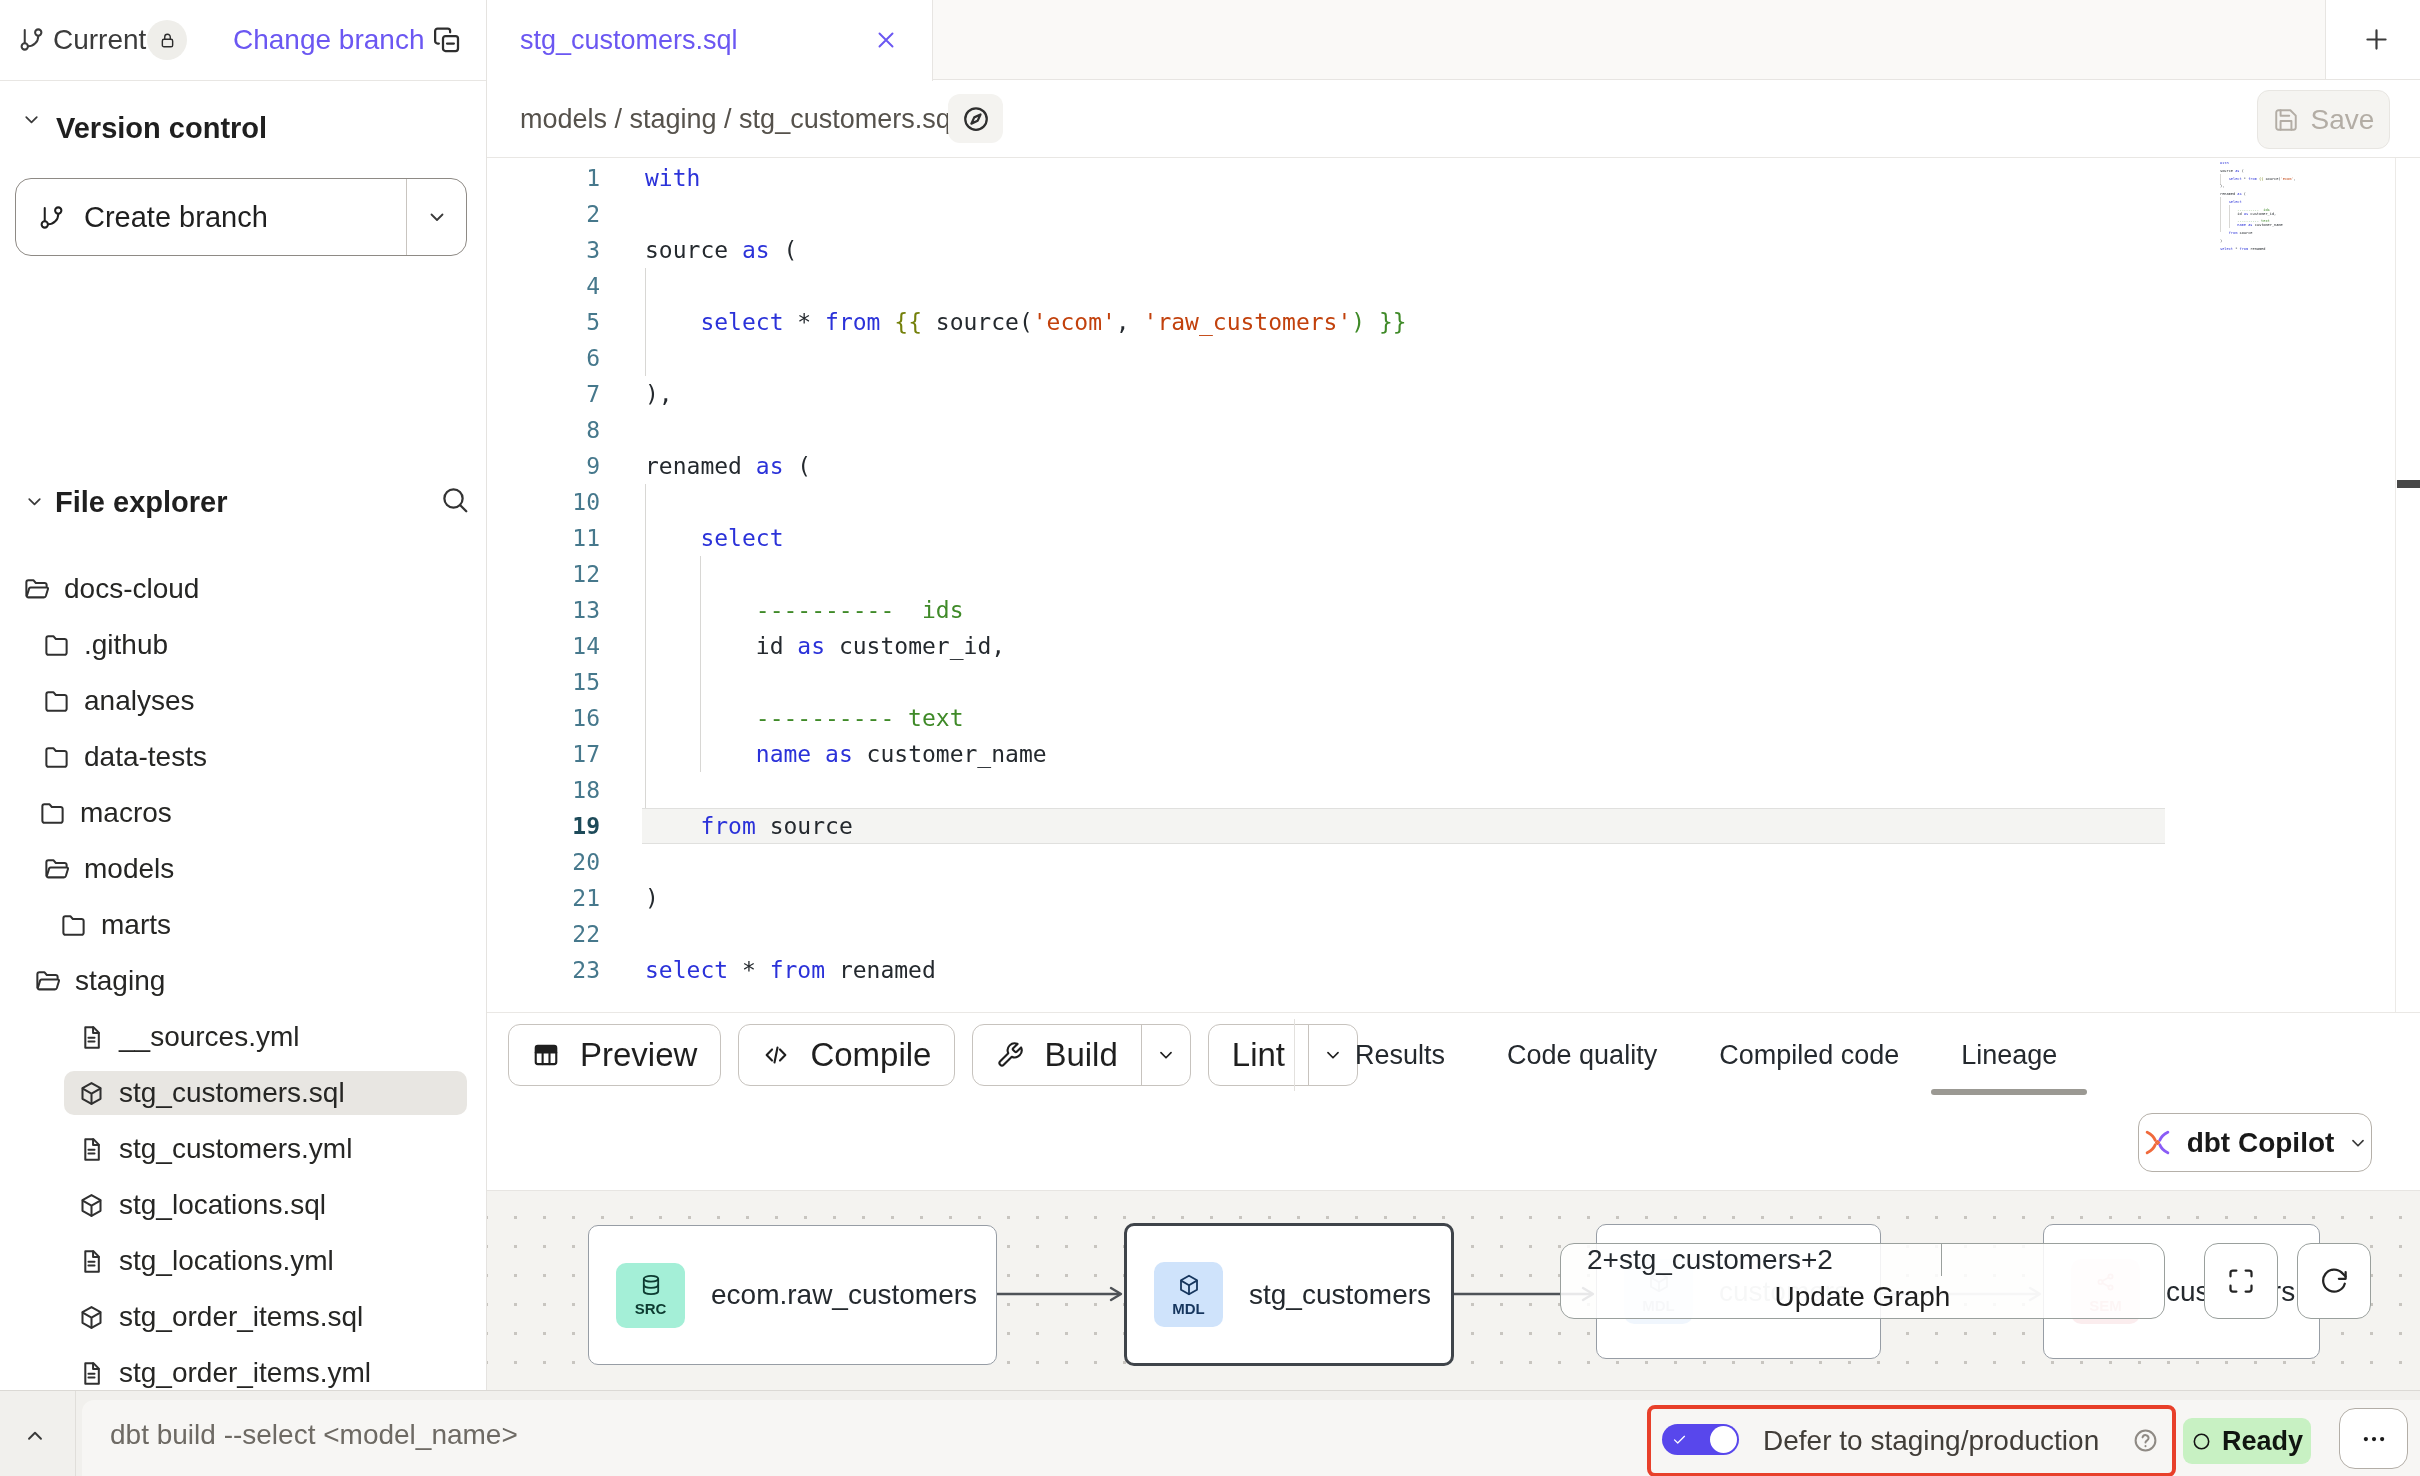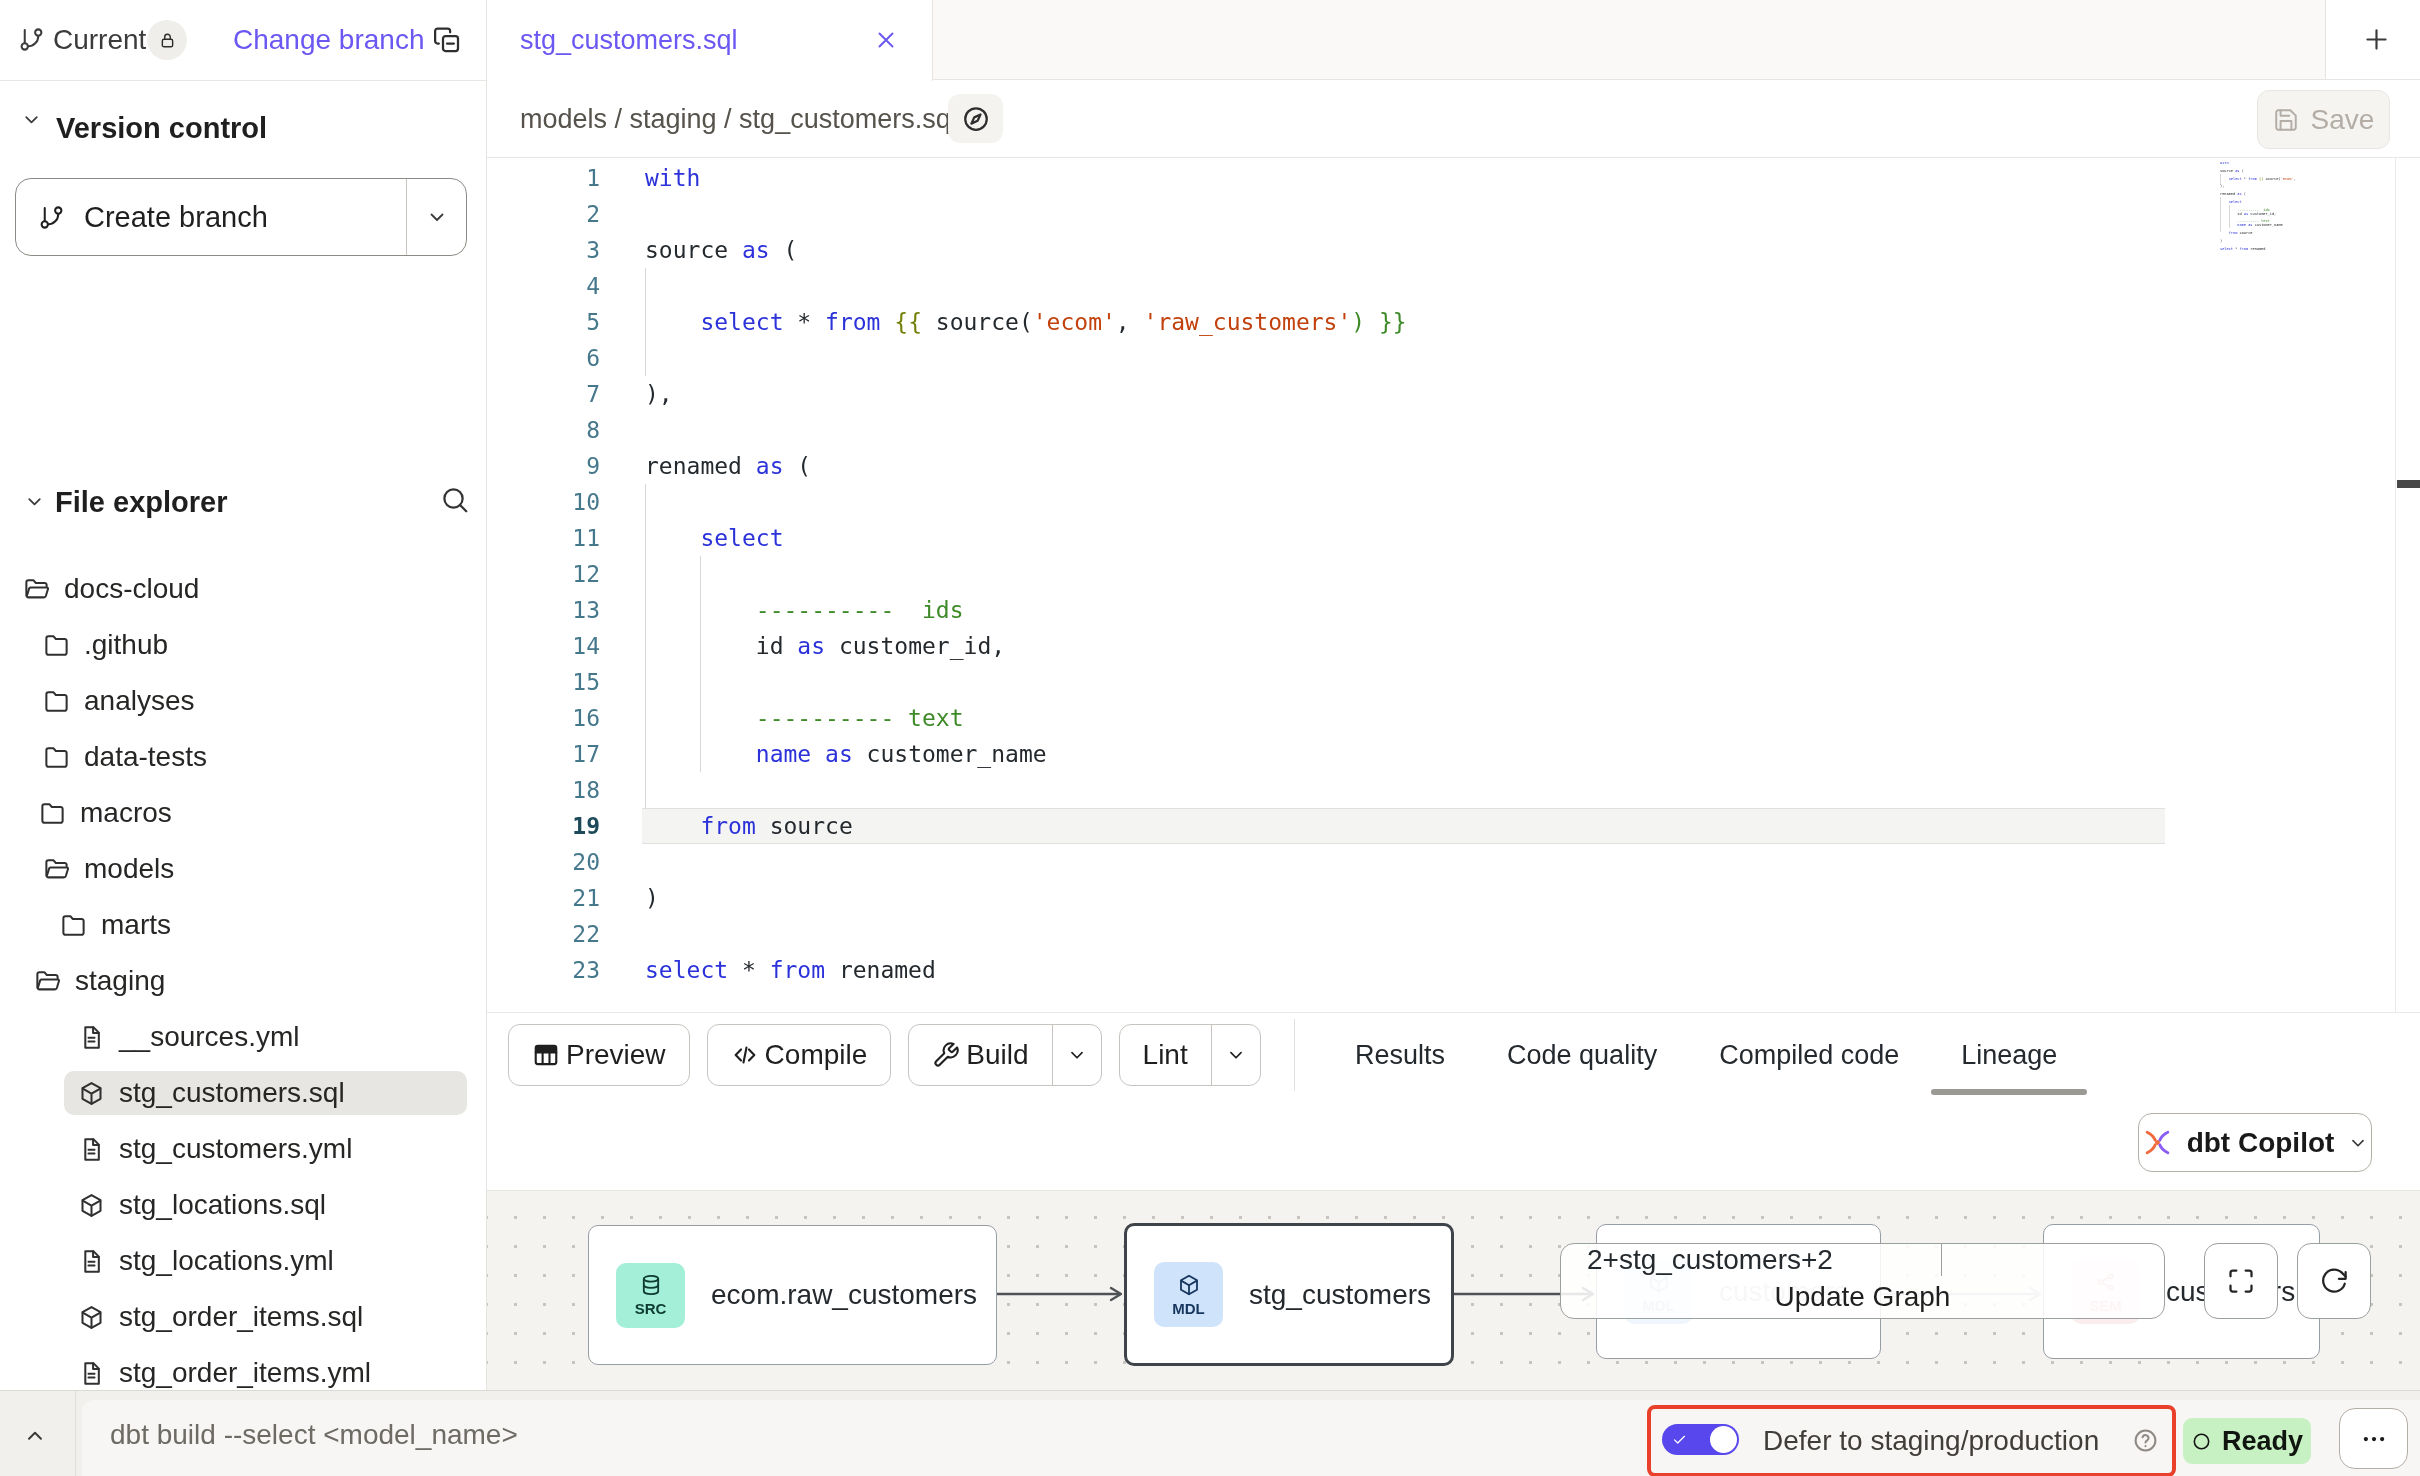--- a/index.html
+++ b/index.html
@@ -65,21 +65,21 @@
   .tk-kw{color:#2b32d9;} .tk-pl,.tk-id{color:#24292e;} .tk-cm{color:#3f8a28;} .tk-st{color:#c2410c;} .tk-jj{color:#74800a;}
   .mm{position:absolute;left:1688px;top:4px;width:122px;height:94px;overflow:hidden;font-family:"DejaVu Sans Mono",monospace;}
   .mm .cl{height:3.9px;line-height:3.9px;font-size:3.6px;}
   .edge{position:absolute;left:1908px;top:0;height:854px;width:1px;background:#eceae7;}
   .thumb{position:absolute;left:1910px;top:322px;width:23px;height:8px;background:#474747;}
 
   
   .toolbar{position:absolute;left:0;top:1012px;width:1933px;height:84px;background:#fff;border-top:1px solid #eae8e5;box-sizing:content-box;}
   .abtns{position:absolute;left:21px;top:0;height:84px;display:flex;align-items:center;gap:17px;}
   .abtn{height:62px;border:1.5px solid #c7c3be;border-radius:12px;display:flex;align-items:stretch;background:#fff;box-sizing:border-box;cursor:pointer;}
-  .abtn .bmain{display:flex;align-items:center;gap:6px;padding:0 23px;font-size:28px;font-weight:500;color:#1f1f1f;justify-content:flex-end;}
+  .abtn .bmain{display:flex;align-items:center;gap:20px;padding:0 23px;font-size:33px;font-weight:500;color:#1f1f1f;justify-content:flex-end;}
   .abtn .ic{width:28px;height:28px;color:#1f1f1f;}
   .bsplit{width:48px;border-left:1.5px solid #c7c3be;display:flex;align-items:center;justify-content:center;color:#3a3a3a;}
   .bsplit .ic{width:22px;height:22px;}
   .vdiv{position:absolute;left:807px;top:6px;height:72px;width:1px;background:#e3e1de;}
   .etabs{position:absolute;left:838px;top:0;height:84px;display:flex;gap:2px;}
   .etab{padding:0 30px;display:flex;align-items:center;font-size:27px;font-weight:500;color:#24292e;position:relative;cursor:pointer;justify-content:flex-end;}
   .etab.active::after{content:"";position:absolute;left:0;right:0;bottom:2px;height:6px;background:#9b9993;border-radius:3px;}
 
   .cprow{position:absolute;left:0;top:1096px;width:1933px;height:94px;background:#fff;}
   .cpbtn{position:absolute;right:48px;top:17px;width:234px;height:59px;border:1.5px solid #b5b0a9;border-radius:14px;background:#fff;display:flex;align-items:center;justify-content:center;gap:13px;font-size:28px;font-weight:600;color:#191919;box-sizing:border-box;cursor:pointer;}

